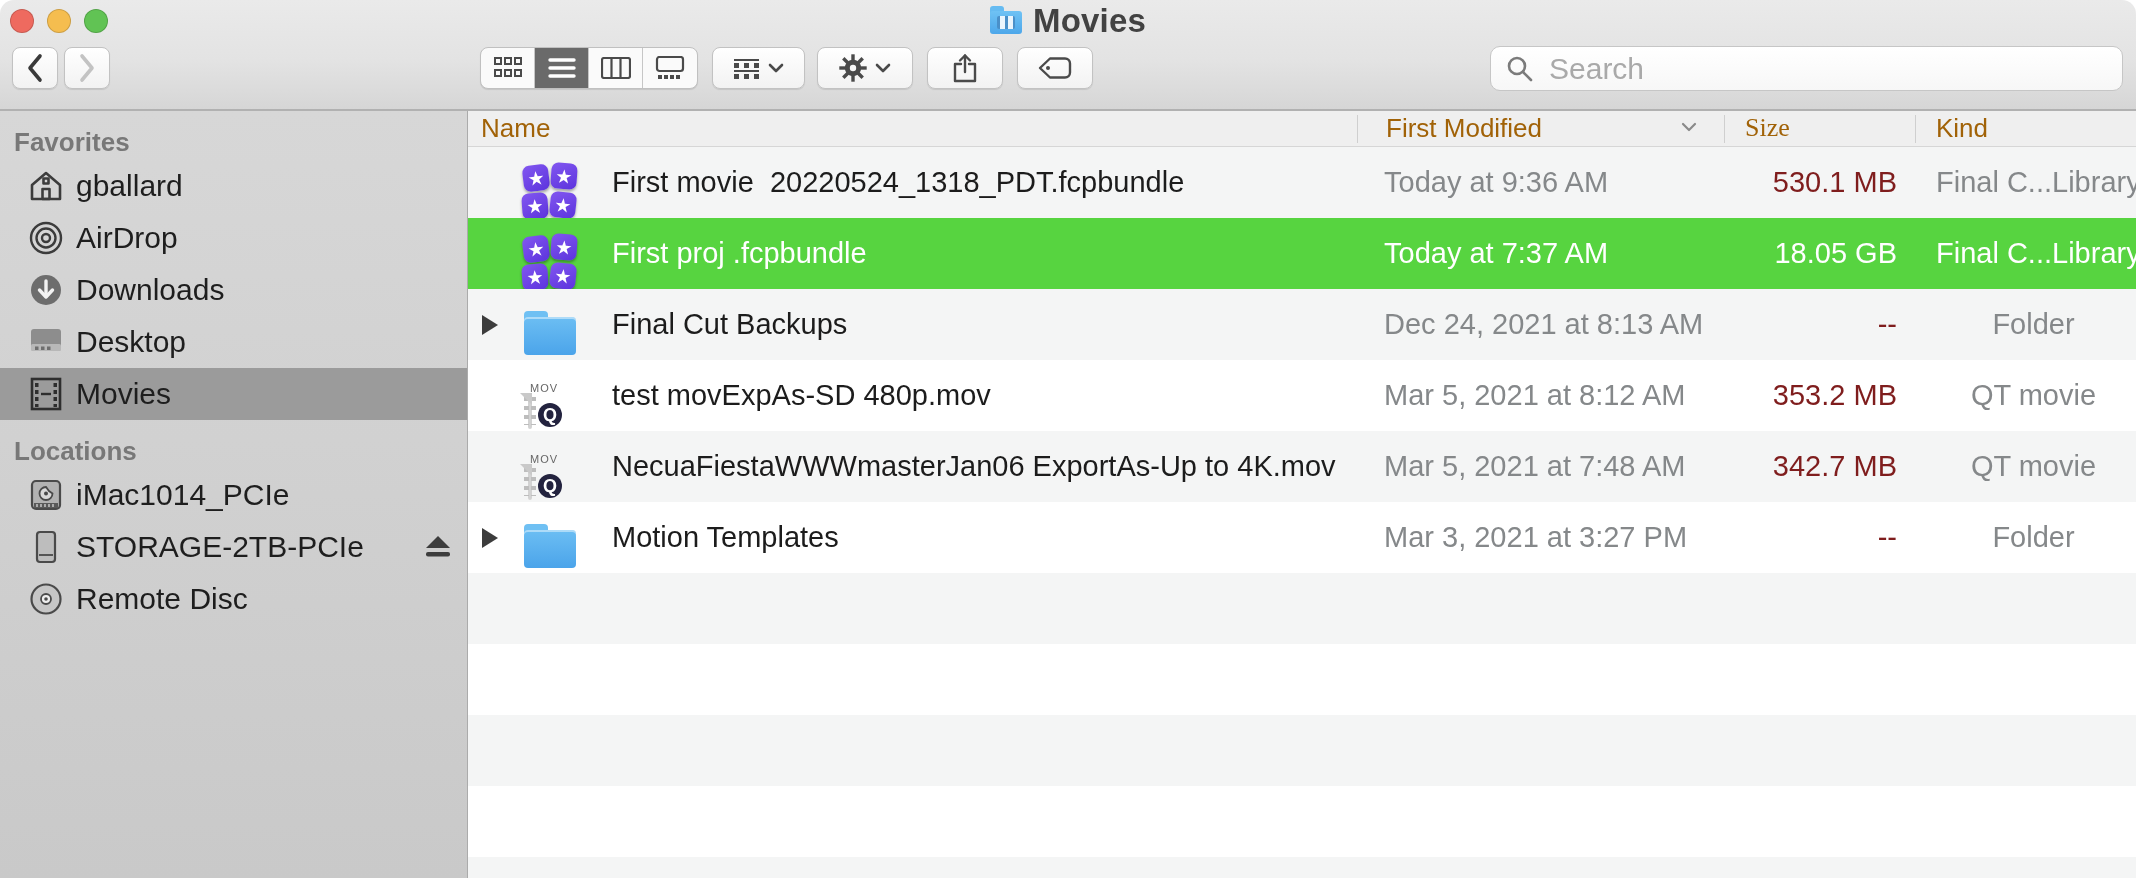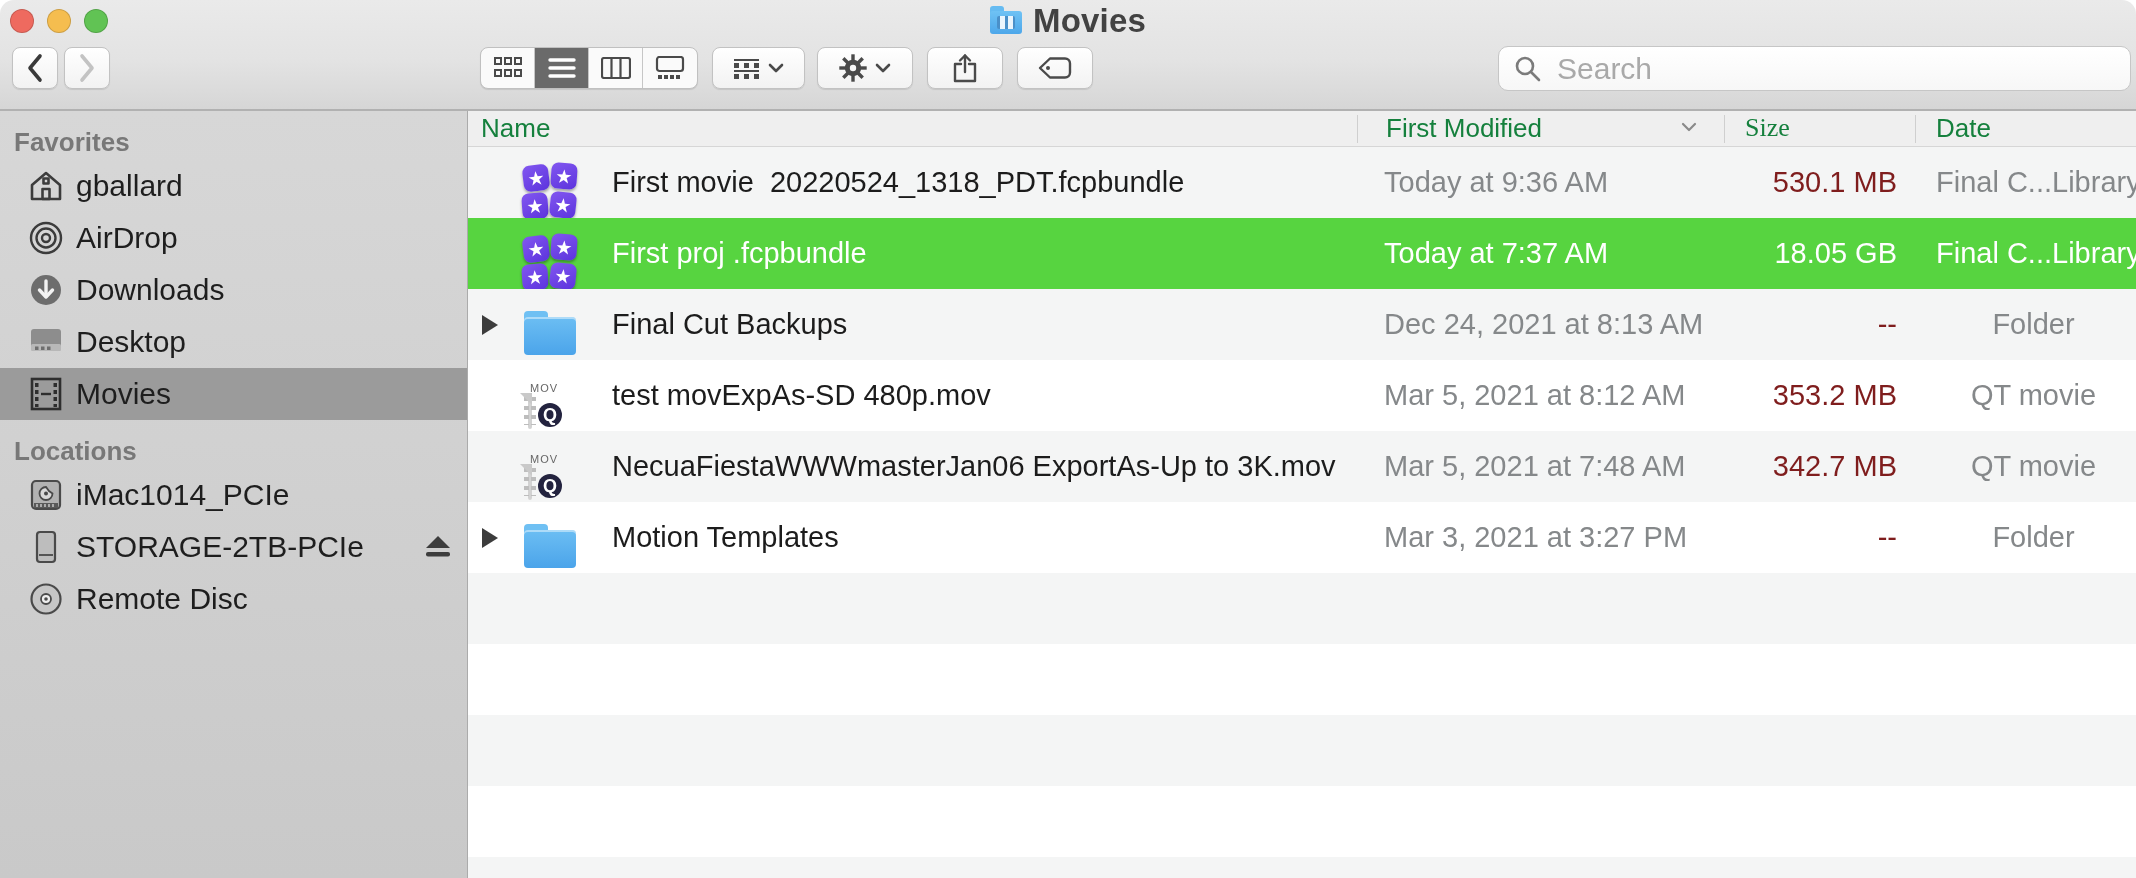--- a/index.html
+++ b/index.html
@@ -30,41 +30,41 @@
   .nav-fwd{left:64px;width:46px;}
   .seg-wrap{position:absolute;left:480px;top:47px;width:218px;height:42px;border-radius:8px;border:1px solid #c0c0c0;
         box-sizing:border-box;overflow:hidden;display:flex;background:#fafafa;box-shadow:0 1px 1px rgba(0,0,0,.10);}
   .seg{width:54px;height:100%;display:flex;align-items:center;justify-content:center;border-right:1px solid #c6c6c6;box-sizing:border-box;}
   .seg:last-child{border-right:none;}
   .seg.sel{background:#6a6a6a;}
   .btn-group{left:712px;width:93px;}
   .btn-gear{left:817px;width:96px;}
   .btn-share{left:927px;width:76px;}
   .btn-tag{left:1017px;width:76px;}
-  .search{position:absolute;left:1490px;top:46px;width:633px;height:45px;margin-left:8px;}
+  .search{position:absolute;left:1490px;top:46px;width:633px;height:45px;}
   .search input{width:100%;height:100%;box-sizing:border-box;border:1px solid #c6c6c6;border-radius:10px;
         background:linear-gradient(#ffffff,#f7f7f7);padding:0 18px 0 58px;font-size:30px;color:#333;
         font-family:"Liberation Sans",sans-serif;outline:none;}
   .search input::placeholder{color:#a9a9a9;}
   .search .mag{position:absolute;left:16px;top:9px;}
 
   
   .sidebar{position:absolute;left:0;top:111px;width:468px;height:767px;background:linear-gradient(#d7d7d7,#c9c9c9);
         border-right:1px solid #ababab;box-sizing:border-box;}
   .sb-section-label{margin:13px 0 0 14px;height:36px;line-height:36px;font-size:26px;font-weight:700;color:#787878;}
   .sb-item{position:relative;height:52px;display:flex;align-items:center;}
   .sb-item.sel{background:#9b9b9b;}
   .sb-ico{position:absolute;left:28px;width:36px;height:36px;display:flex;align-items:center;justify-content:center;}
   .sb-label{margin-left:76px;font-size:30px;color:#1e1e1e;white-space:nowrap;}
   .sb-eject{position:absolute;right:14px;top:14px;}
 
   
   .content{position:absolute;left:468px;top:111px;width:1668px;height:767px;background:#fff;}
   .list-header{position:relative;height:36px;background:#efefef;border-bottom:1px solid #d6d6d6;box-sizing:border-box;}
-  .hcell{position:absolute;top:0;height:28px;line-height:34px;font-size:26px;color:#15803d;white-space:nowrap;}
+  .hcell{position:absolute;top:0;height:28px;line-height:34px;font-size:26px;color:#a16207;white-space:nowrap;}
   .h-name{left:13px;}
   .h-date{left:918px;}
   .h-size{left:1277px;font-family:Liberation Serif, serif;}
   .h-kind{left:1468px;}
   .hdivider{position:absolute;top:4px;width:1px;height:28px;background:#cfcfcf;}
   .hd1{left:889px;} .hd2{left:1256px;} .hd3{left:1447px;}
   .sortchev{position:absolute;left:1210px;top:8px;}
 
   .rows{position:relative;}
   .row{position:relative;height:71px;}
@@ -410,21 +410,21 @@
       <span class="hdivider hd1"></span>
       <span class="hcell h-date">First Modified</span>
       <span class="sortchev">
         <svg width="22" height="16" viewBox="0 0 22 16">
             <polyline points="5,5 11,11 17,5" fill="none" stroke="#8a8a8a" stroke-width="2.2" stroke-linecap="round" stroke-linejoin="round"></polyline>
           </svg>
       </span>
       <span class="hdivider hd2"></span>
       <span class="hcell h-size">Size</span>
       <span class="hdivider hd3"></span>
-      <span class="hcell h-kind">Date</span>
+      <span class="hcell h-kind">Kind</span>
     </div>
 
     <div class="rows">
 
       <div class="row gray">
         <span class="cell c-name">
           <span class="file-ico fcp">
             <span class="tile t1">★</span>
               <span class="tile t2">★</span>
               <span class="tile t3">★</span>
@@ -476,21 +476,21 @@
         <span class="cell c-date">Mar 5, 2021 at 8:12 AM</span>
         <span class="cell c-size">353.2 MB</span>
         <span class="cell c-kind">QT movie</span>
       </div>
 
       <div class="row gray">
         <span class="cell c-name">
           <span class="file-ico">
             <span class="qt"><span class="perf-l"></span><span class="perf-r"></span><span class="fold"></span><span class="qlogo">Q</span><span class="mov">MOV</span></span>
           </span>
-          <span class="fname fname-text">NecuaFiestaWWWmasterJan06 ExportAs-Up to 3K.mov</span>
+          <span class="fname fname-text">NecuaFiestaWWWmasterJan06 ExportAs-Up to 4K.mov</span>
         </span>
         <span class="cell c-date">Mar 5, 2021 at 7:48 AM</span>
         <span class="cell c-size">342.7 MB</span>
         <span class="cell c-kind">QT movie</span>
       </div>
 
       <div class="row white">
         <span class="disc"></span>
         <span class="cell c-name">
           <span class="file-ico folder">

